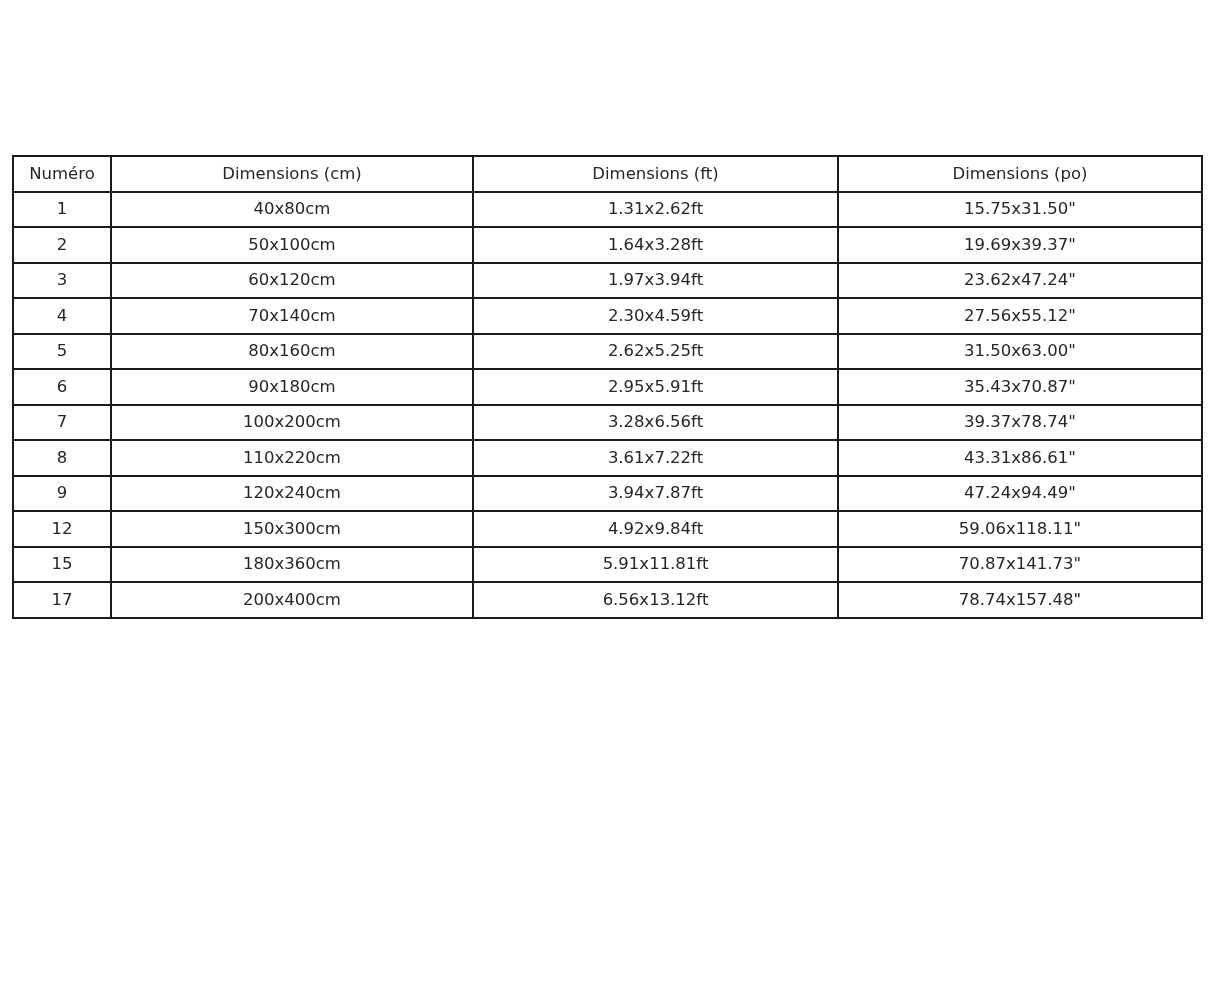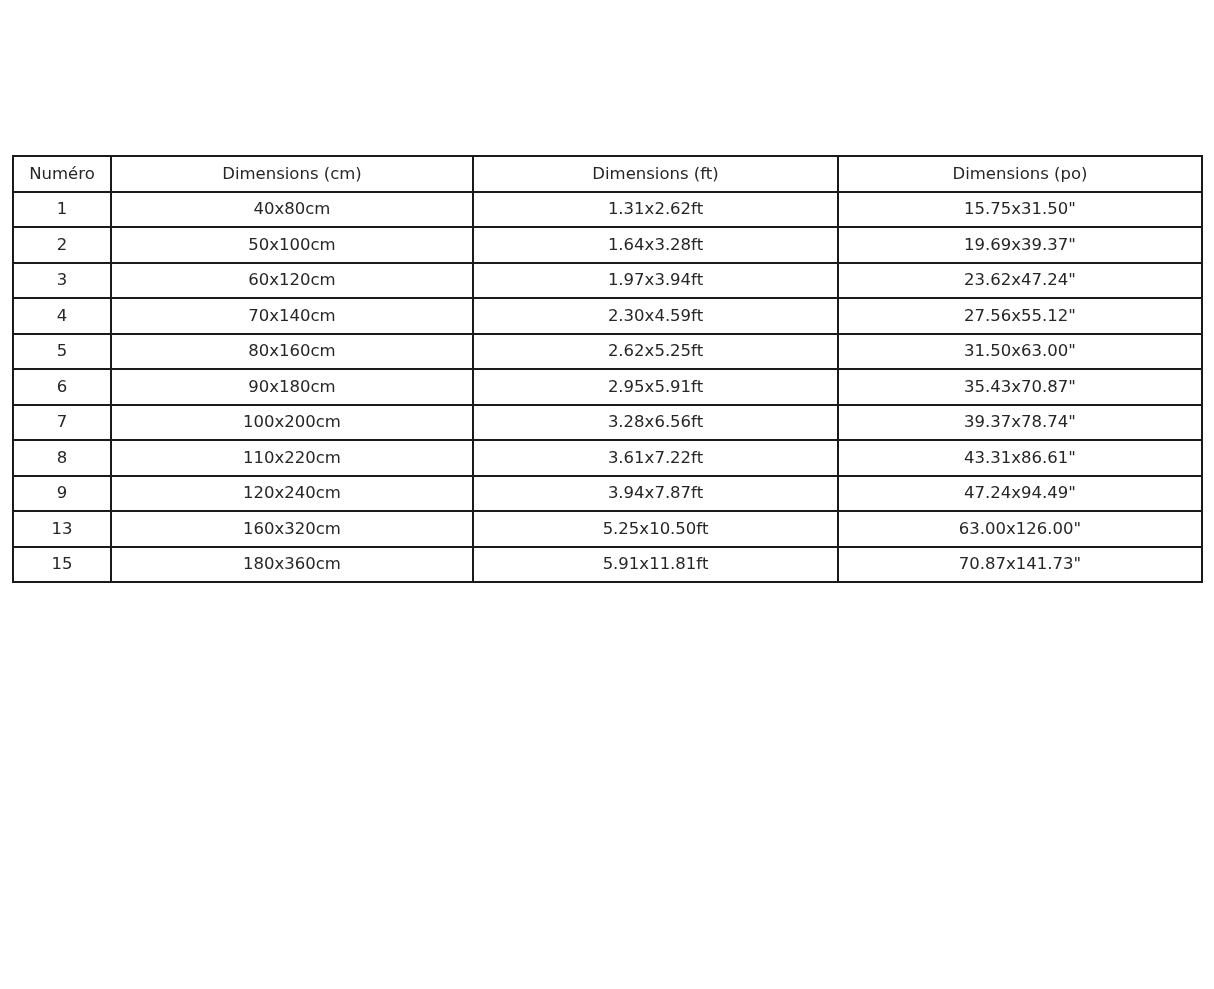--- a/index.html
+++ b/index.html
@@ -107,26 +107,32 @@
           <td>3.61x7.22ft</td>
           <td>43.31x86.61"</td>
         </tr>
         <tr>
           <td>9</td>
           <td>120x240cm</td>
           <td>3.94x7.87ft</td>
           <td>47.24x94.49"</td>
         </tr>
         <tr>
-          <td>13</td>
-          <td>160x320cm</td>
-          <td>5.25x10.50ft</td>
-          <td>63.00x126.00"</td>
+          <td>12</td>
+          <td>150x300cm</td>
+          <td>4.92x9.84ft</td>
+          <td>59.06x118.11"</td>
         </tr>
         <tr>
           <td>15</td>
           <td>180x360cm</td>
           <td>5.91x11.81ft</td>
           <td>70.87x141.73"</td>
         </tr>
+        <tr>
+          <td>17</td>
+          <td>200x400cm</td>
+          <td>6.56x13.12ft</td>
+          <td>78.74x157.48"</td>
+        </tr>
       </tbody>
   </table>
 </div>
 
 </body></html>

